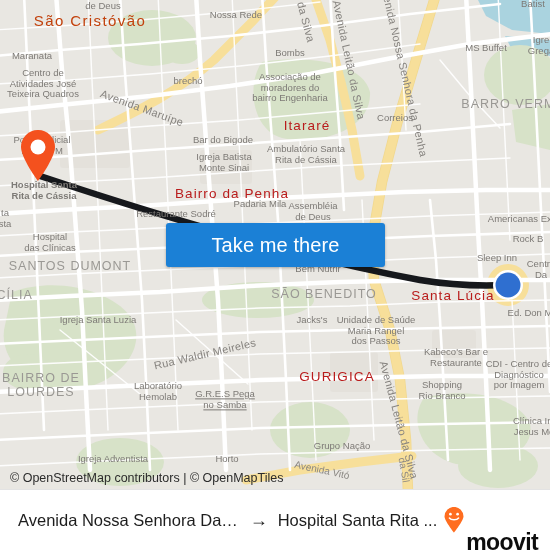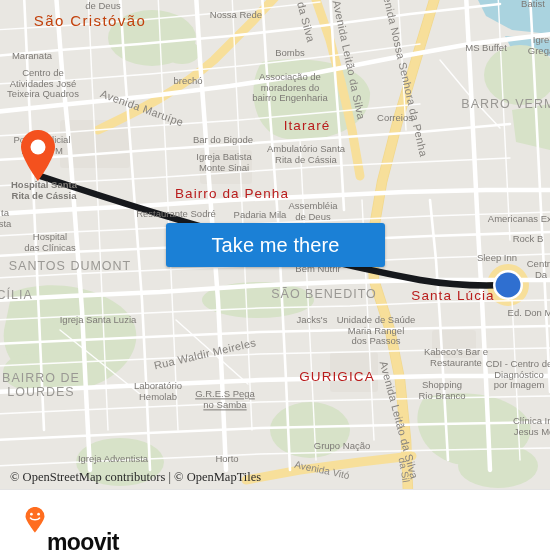--- a/index.html
+++ b/index.html
@@ -35,21 +35,21 @@
   .lbl.road-sm{color:#8a8782;font-size:10px;}
 
   
   #attrib{
     position:absolute;left:0;bottom:0;width:450px;
     font-size:12.5px;color:#2b2b2b;
     padding:6px 0 4px 10px;
     box-sizing:border-box;
     background:transparent;
     white-space:nowrap;
-    font-family:Liberation Serif, serif;
+    font-family:Liberation Sans, sans-serif;
   }
 
   
   #take-me-there{
     position:absolute;left:166px;top:223px;width:219px;height:44px;
     background:#1b80d6;
     border:none;border-radius:3px;
     color:#ffffff;font-size:20px;
     font-family:"Liberation Sans", sans-serif;
     cursor:pointer;
@@ -217,21 +217,21 @@
         <div class="lbl poi" style="left: 42px; top: 146px;">Posto Policial
 PM ... PM</div>
         <div class="lbl poi" style="left: 224px; top: 163px;">Igreja Batista
 Monte Sinai</div>
         <div class="lbl poi" style="left: 44px; top: 191px; font-weight: bold;">Hospital Santa
 Rita de Cássia</div>
         <div class="lbl hood" style="left: 232px; top: 194px;">Bairro da Penha</div>
         <div class="lbl poi" style="left: 313px; top: 212px;">Assembléia
 de Deus</div>
         <div class="lbl poi" style="left: 176px; top: 214px;">Restaurante Sodré</div>
-        <div class="lbl poi" style="left: 260px; top: 215px;">Padaria Mila</div>
+        <div class="lbl poi" style="left: 260px; top: 204px;">Padaria Mila</div>
         <div class="lbl poi" style="left: 5px; top: 219px;">ta
 sta</div>
         <div class="lbl poi" style="left: 524px; top: 219px;">Americanas Expr</div>
         <div class="lbl poi" style="left: 50px; top: 243px;">Hospital
 das Clínicas</div>
         <div class="lbl poi" style="left: 528px; top: 239px;">Rock B</div>
         <div class="lbl poi" style="left: 497px; top: 258px;">Sleep Inn</div>
         <div class="lbl poi" style="left: 318px; top: 269px;">Bem Nutrir</div>
         <div class="lbl place-sm" style="left: 70px; top: 266px;">SANTOS DUMONT</div>
         <div class="lbl poi" style="left: 541px; top: 270px;">Centro
@@ -285,20 +285,25 @@
       <circle cx="17" cy="17" r="15" fill="#ffffff"></circle>
       <circle cx="17" cy="17" r="12.5" fill="#2f6fd0"></circle>
     </svg>
 
     <div id="attrib">© OpenStreetMap contributors | © OpenMapTiles</div>
   </div>
 
   <button id="take-me-there">Take me there</button>
 
   <div id="bottom-bar">
+    <div id="route-summary">
+      <span class="endpoint">Avenida Nossa Senhora Da ...</span>
+      <span id="arrow-icon">→</span>
+      <span class="endpoint">Hospital Santa Rita ...</span>
+    </div>
     <div id="moovit-logo">
       <svg width="22" height="26" viewBox="0 0 22 26">
         <path d="M11 25.5 C11 25.5 20.5 13.5 20.5 9.4 A9.5 9.5 0 1 0 1.5 9.4 C1.5 13.5 11 25.5 11 25.5 Z" fill="#ff6d1f"></path>
         <circle cx="7.4" cy="7.2" r="1.35" fill="#ffffff"></circle>
         <circle cx="14.6" cy="7.2" r="1.35" fill="#ffffff"></circle>
         <path d="M6.4 11 C8.2 13.4 13.8 13.4 15.6 11" fill="none" stroke="#ffffff" stroke-width="1.5" stroke-linecap="round"></path>
       </svg>
       <span id="moovit-wordmark">moovit</span>
     </div>
   </div>

